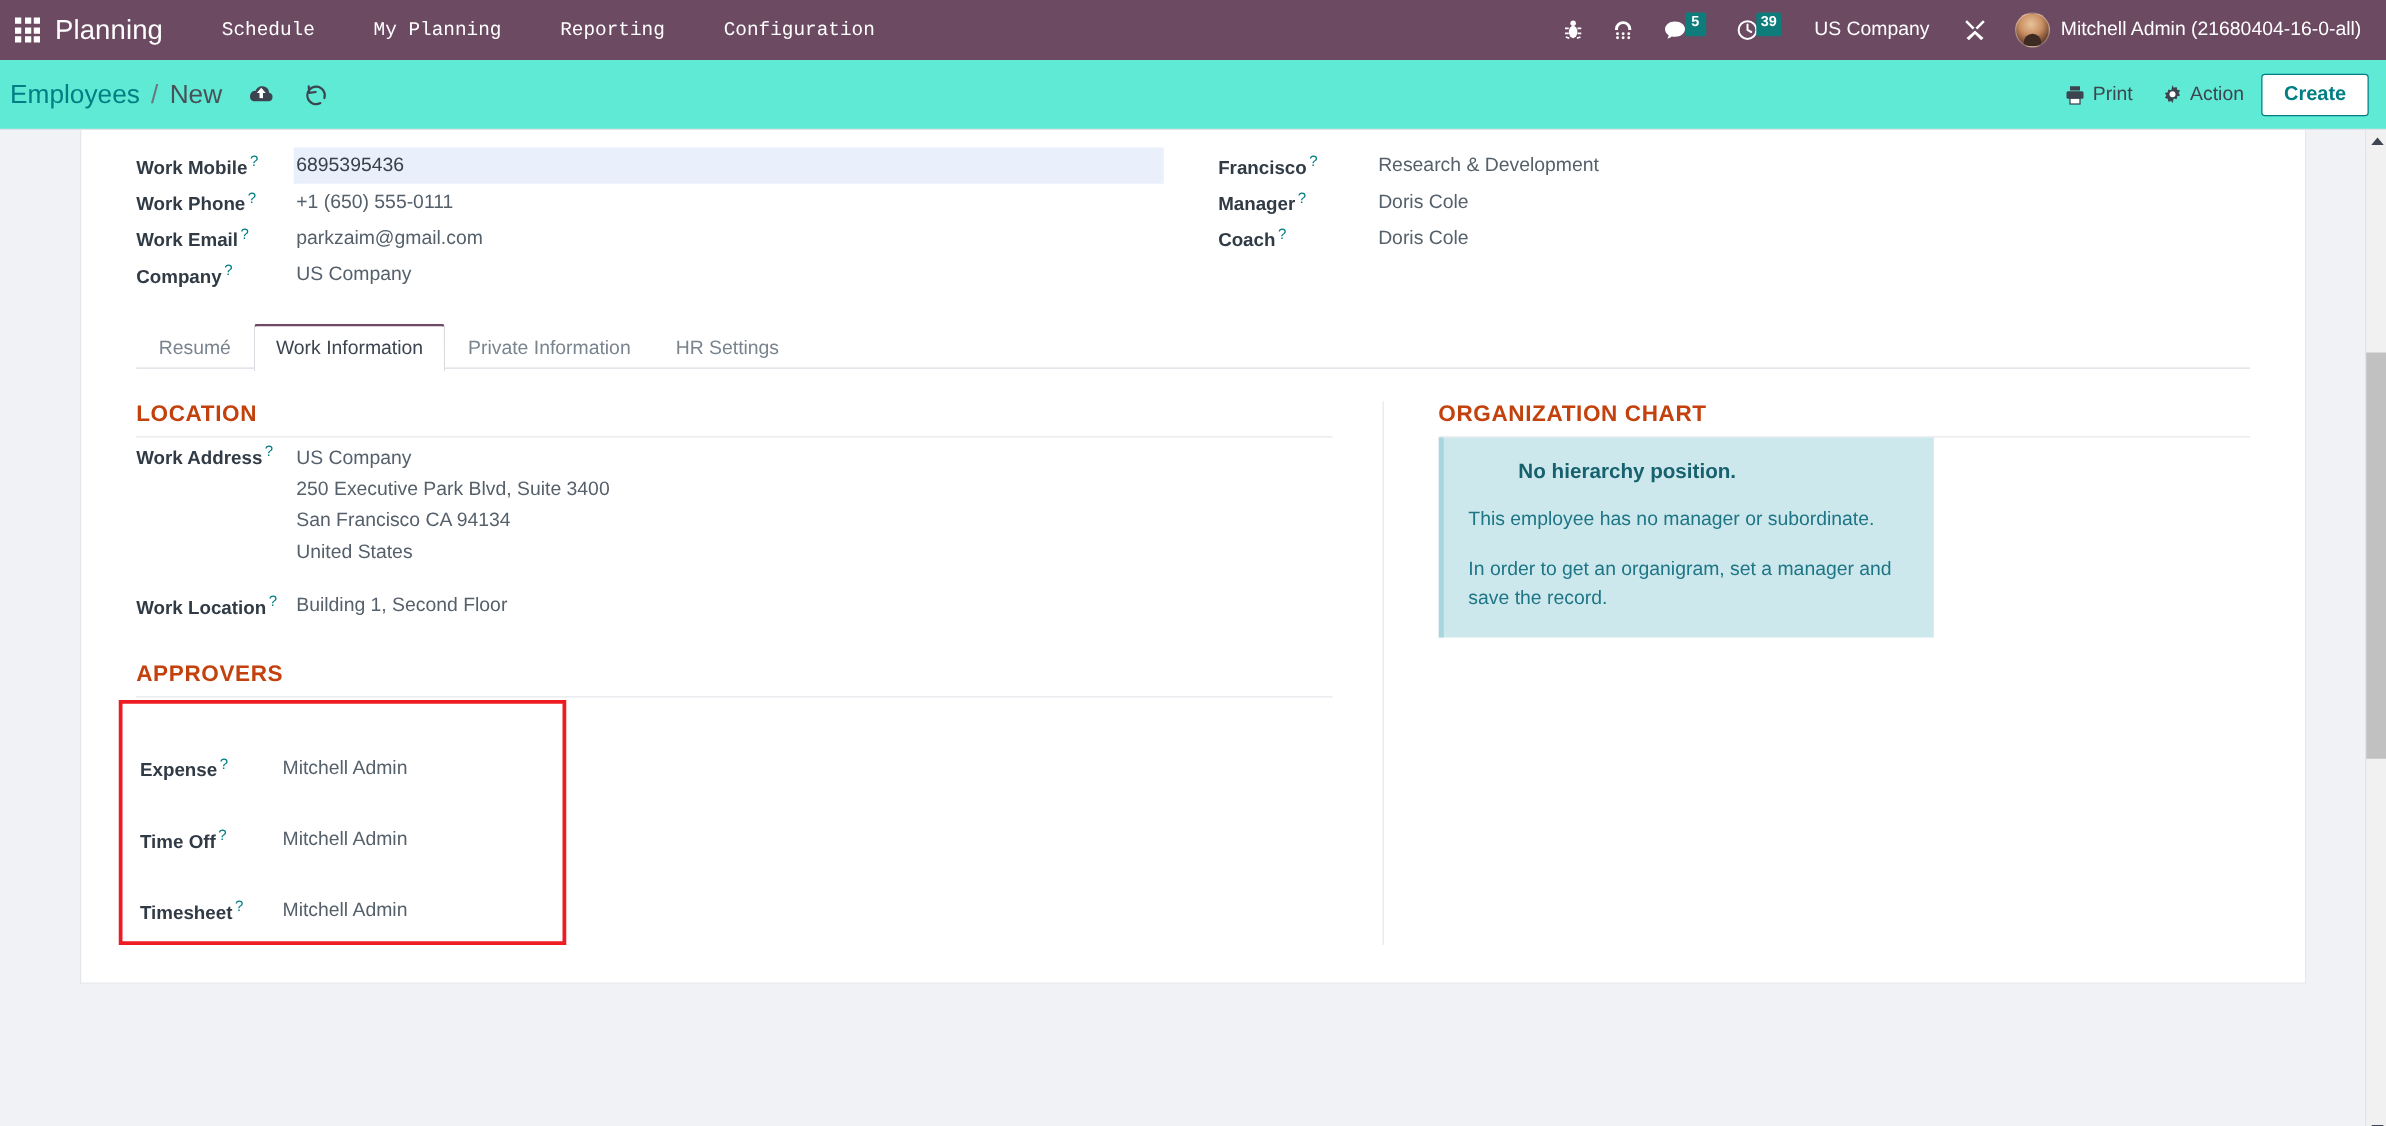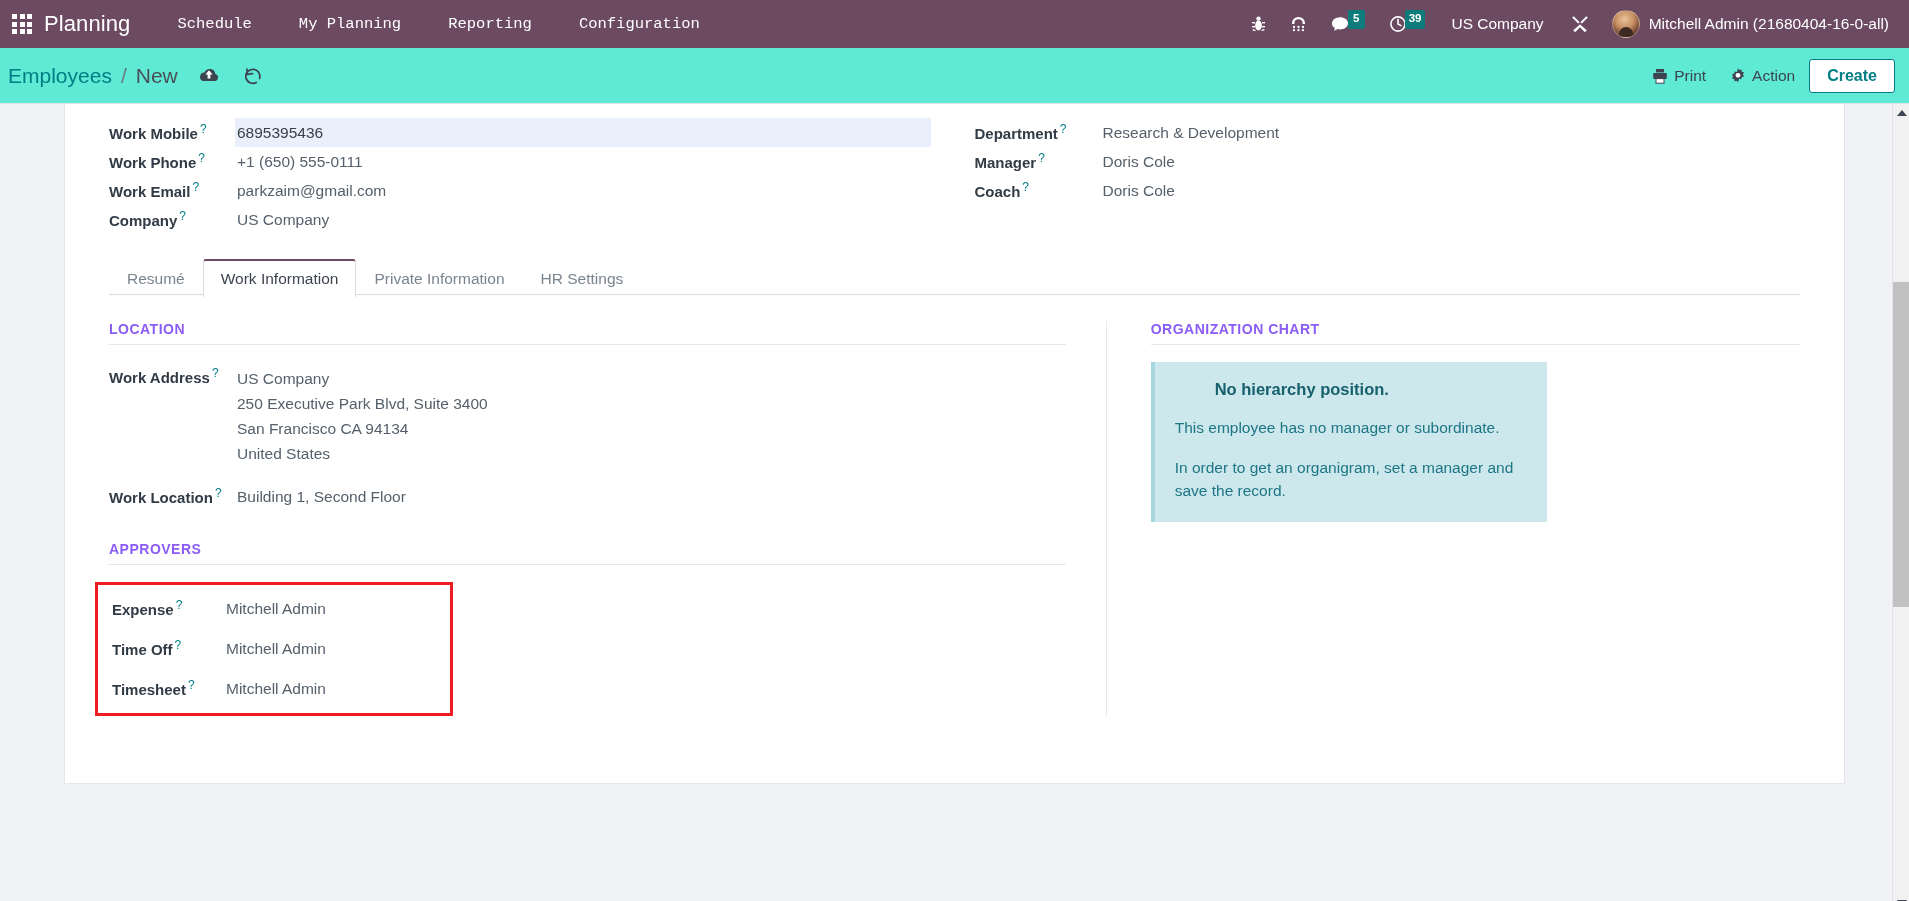--- a/index.html
+++ b/index.html
@@ -259,41 +259,40 @@
 
   
   .pane {
     display: flex;
     padding: 26px 44px 30px 44px;
   }
   .pane-left { width: 59%; padding-right: 40px; border-right: 1px solid #e5e8ec; }
   .pane-right { width: 41%; padding-left: 44px; }
 
   .section-title {
-    font-size: 14px;
+    font-size: 18px;
     font-weight: 700;
     letter-spacing: .5px;
-    color: #8b5cf6;
+    color: #c2410c;
     text-transform: uppercase;
     padding-bottom: 7px;
     border-bottom: 1px solid #e5e8ec;
-    margin-bottom: 17px;
   }
 
   .subsection { margin-top: 30px; }
 
   
   .highlight-box {
     border: 3px solid #ee1b22;
     padding: 9px 10px 8px 14px;
     margin-left: -14px;
     margin-top: 2px;
     width: 358px;
   }
-  .highlight-box .field { margin-bottom: 11px; }
+  .highlight-box .field { margin-bottom: 11px; margin-top: 28px; }
   .highlight-box .field:last-child { margin-bottom: 2px; }
   .highlight-box .f-label { width: 112px; }
 
   
   .alert-info {
     background: #cde8ec;
     border-left: 4px solid #a8d6de;
     padding: 18px 22px 20px 20px;
     color: #19707f;
     max-width: 396px;
@@ -495,21 +494,21 @@
             </div>
             <div class="f-value">US Company</div>
           </div>
 
         </div>
 
         <div class="col right">
 
           <div class="field">
             <div class="f-label">
-              <span>Department</span><span class="q">?</span>
+              <span>Francisco</span><span class="q">?</span>
             </div>
             <div class="f-value">Research &amp; Development</div>
           </div>
 
           <div class="field">
             <div class="f-label">
               <span>Manager</span><span class="q">?</span>
             </div>
             <div class="f-value">Doris Cole</div>
           </div>

